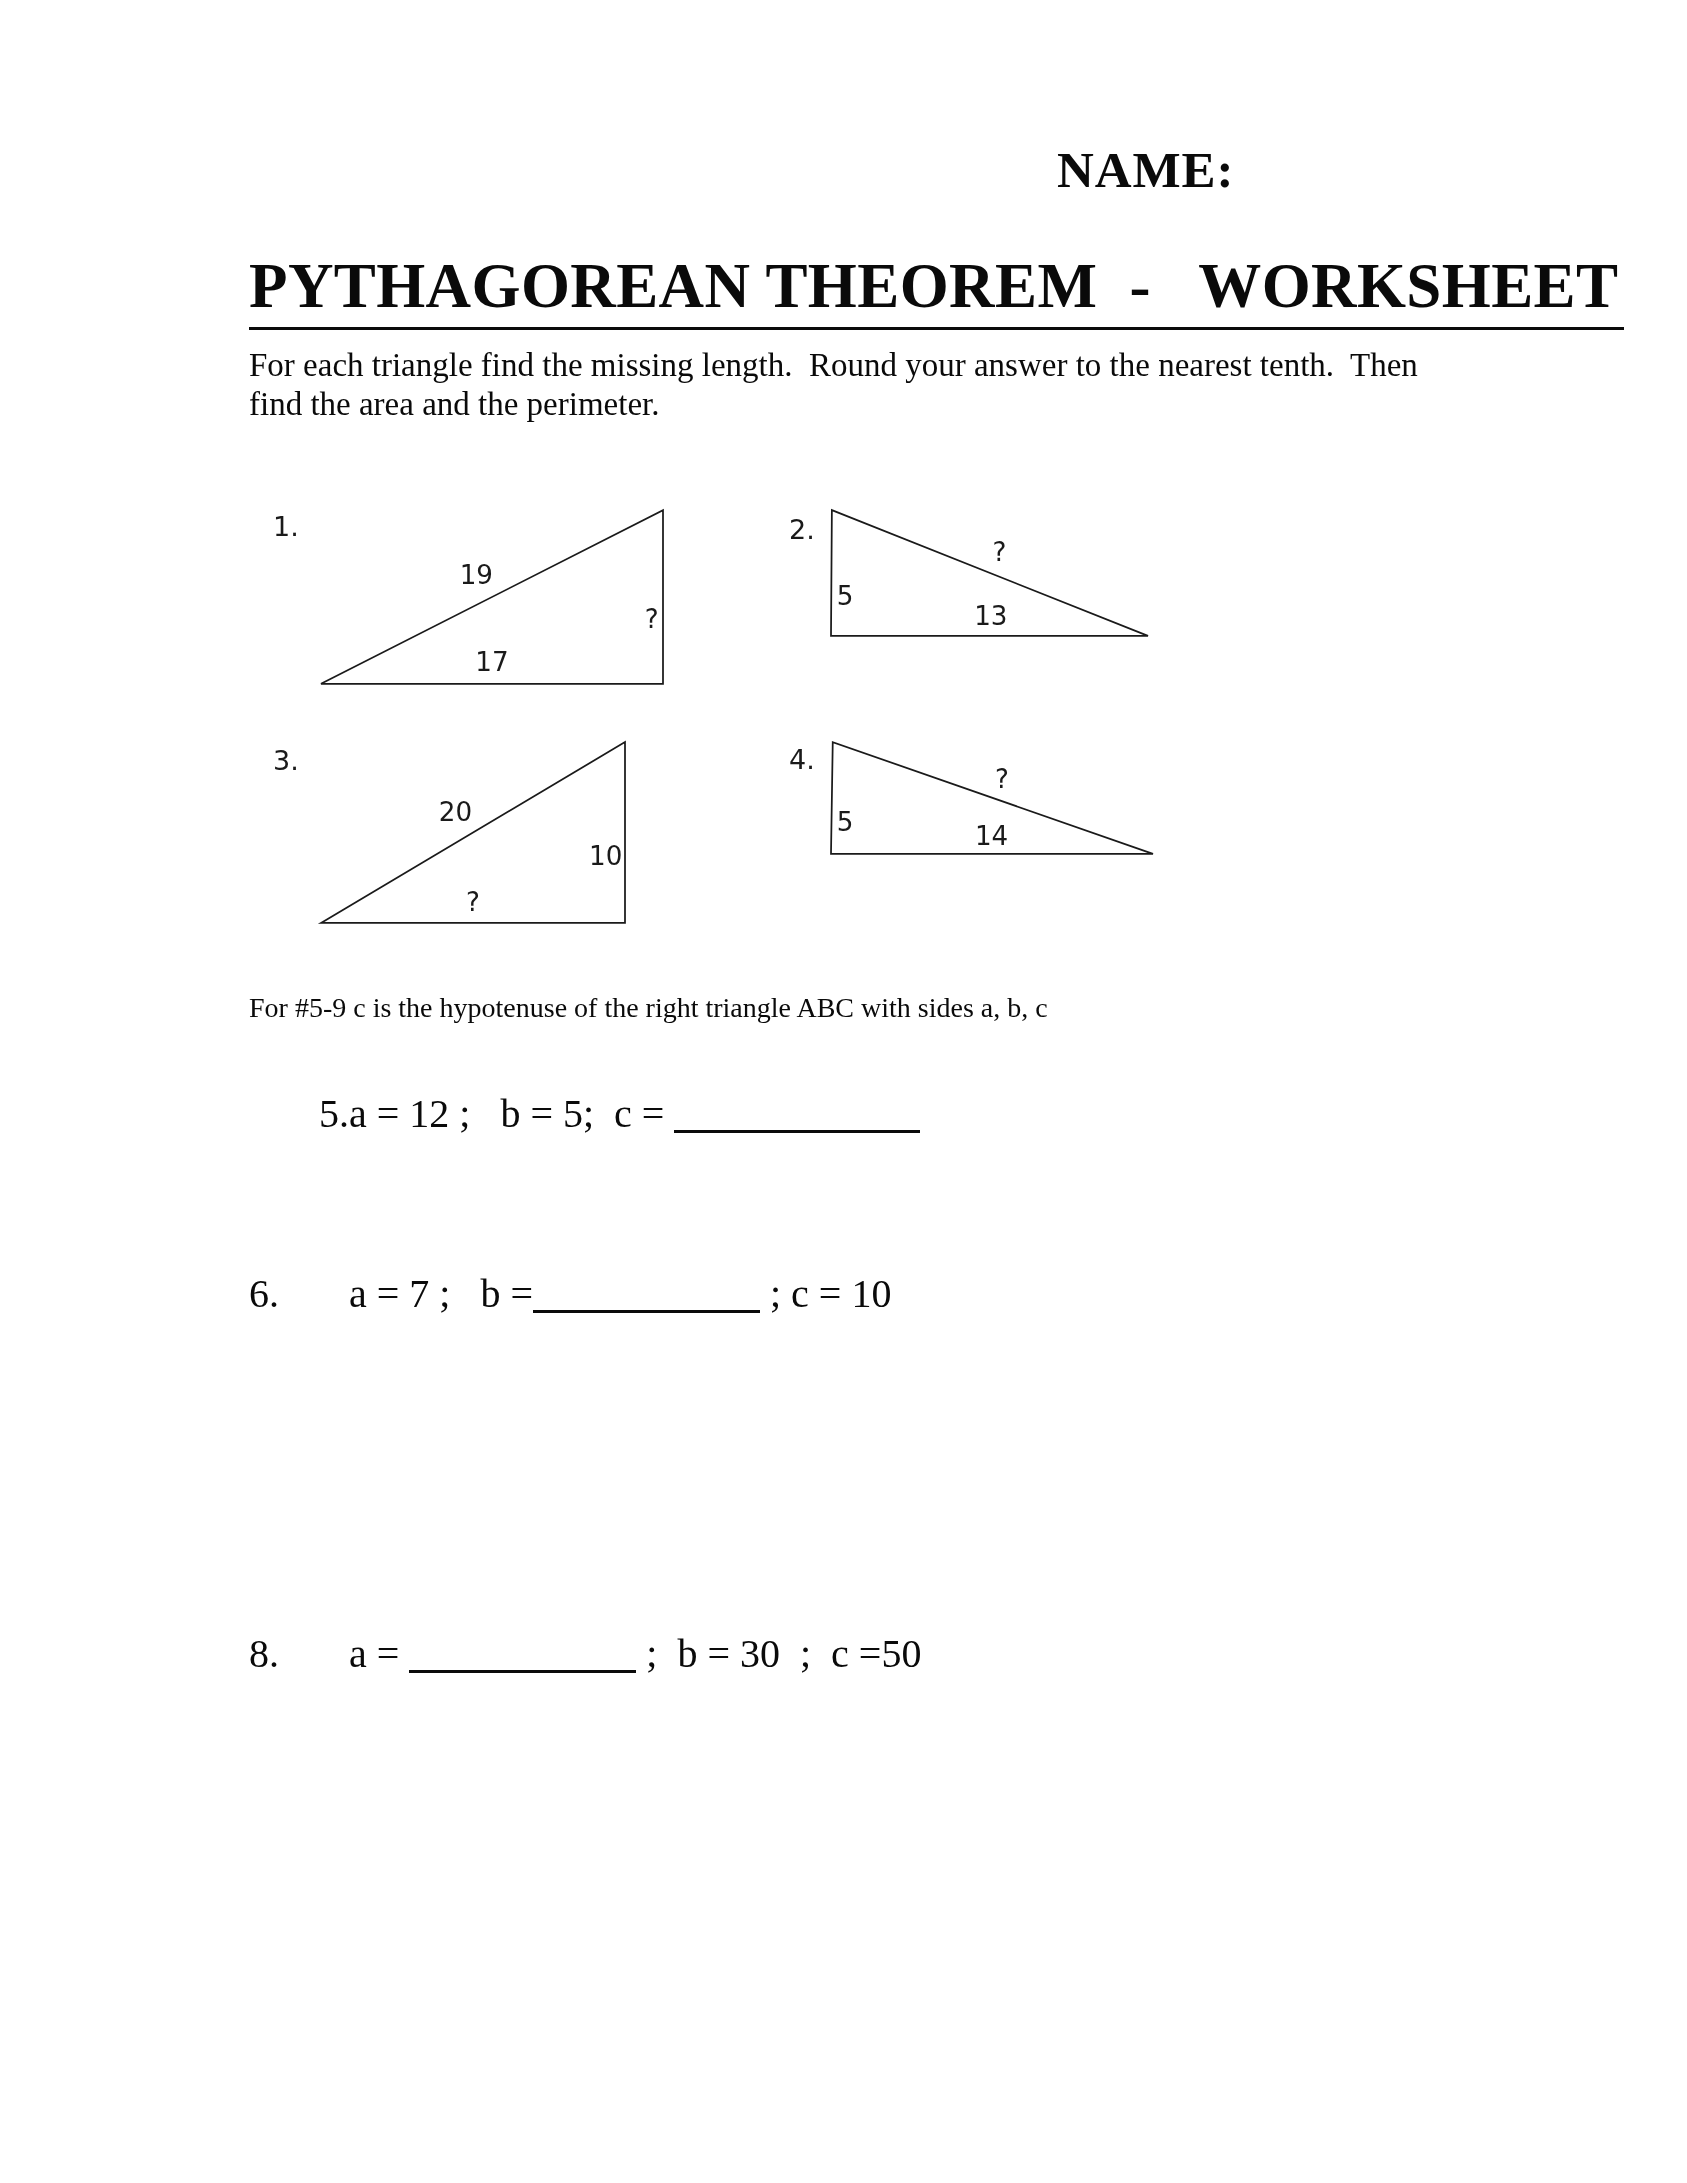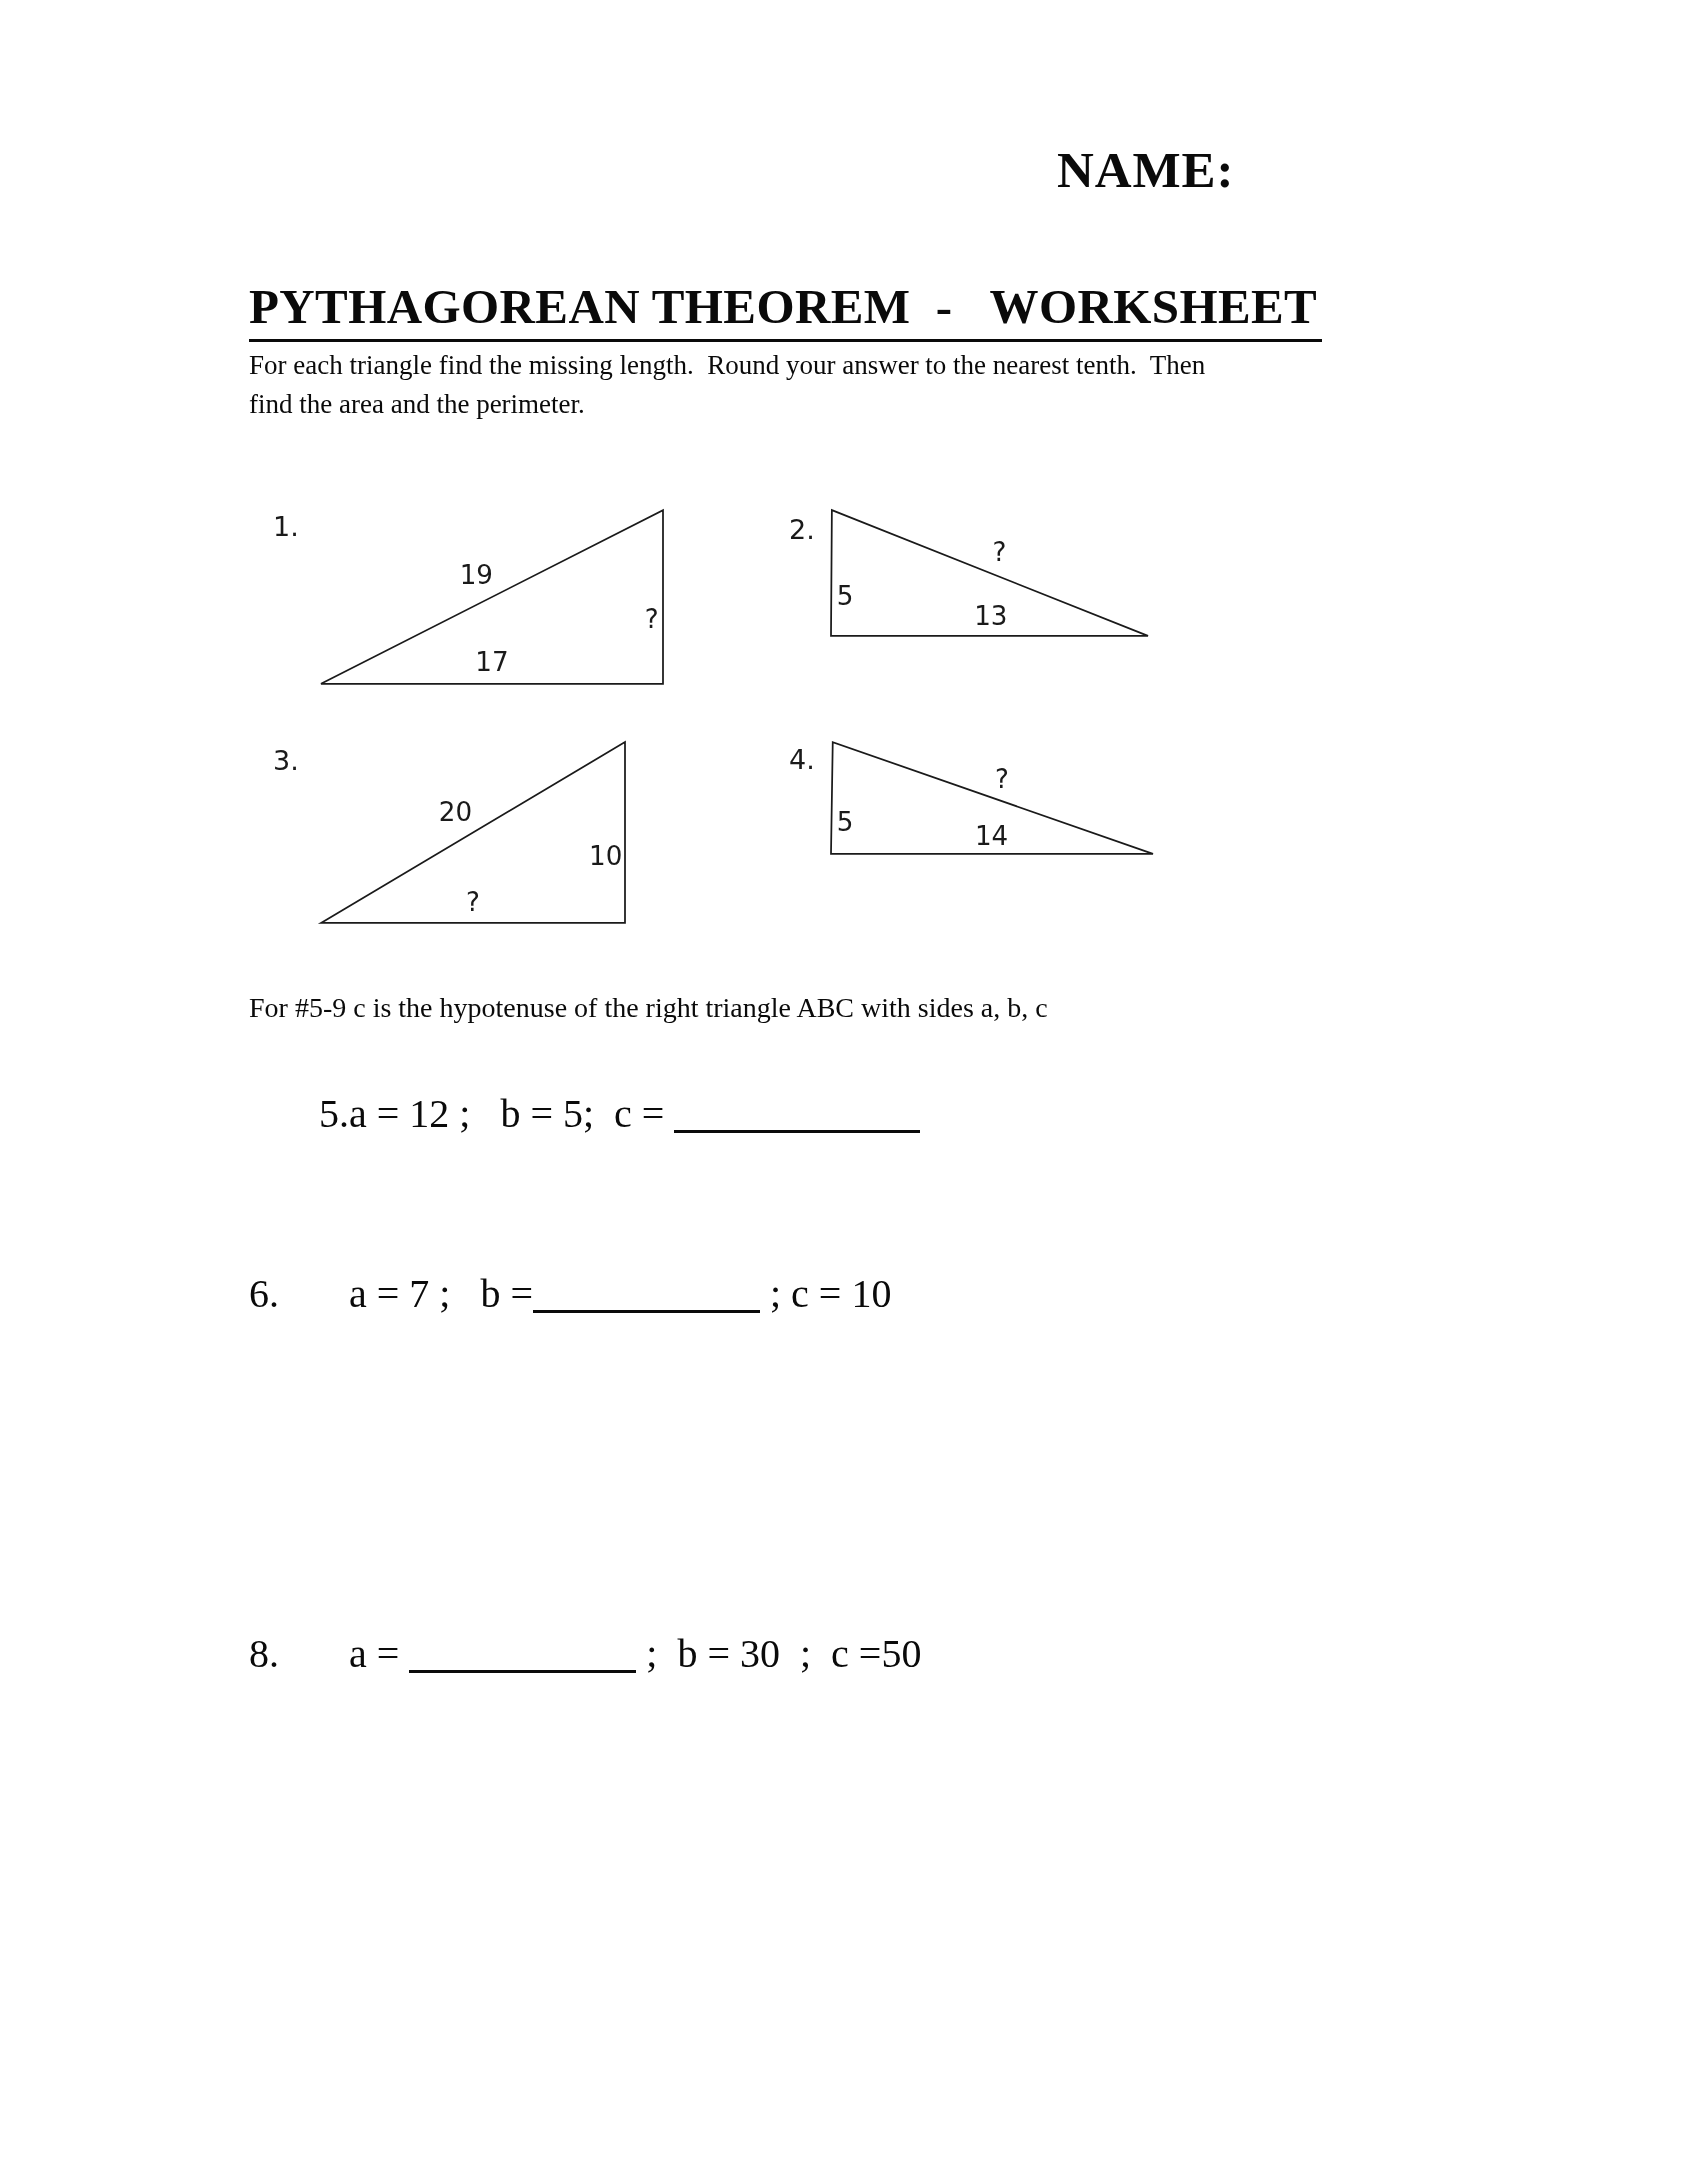--- a/index.html
+++ b/index.html
@@ -16,29 +16,28 @@
   .abs { position: absolute; }
   .pre { white-space: pre; }
 
   .name-label {
     left: 1057px; top: 141px;
     font-size: 51px; font-weight: bold;
     letter-spacing: 0.9px;
   }
   .title {
     left: 249px; top: 250px;
-    font-size: 49px; font-weight: bold;
+    font-size: 63px; font-weight: bold;
     border-bottom: 3.5px solid #0a0a0a;
     padding: 0 5.2px 4.4px 0;
     letter-spacing: 0.4px;
-    margin-top: 28px;
   }
   .instructions {
     left: 249px; top: 346px;
-    font-size: 27px; line-height: 39px;
+    font-size: 33px; line-height: 39px;
     width: 1266px;
   }
   .tri-num {
     font-family: "DejaVu Sans", sans-serif;
     font-size: 27px; color: #1a1a1a;
   }
   .tri-svg { position: absolute; overflow: visible; }
   .tri-svg polygon { fill: none; stroke: #1a1a1a; stroke-width: 2px; }
   .tri-svg text {
     font-family: "DejaVu Sans", sans-serif;

